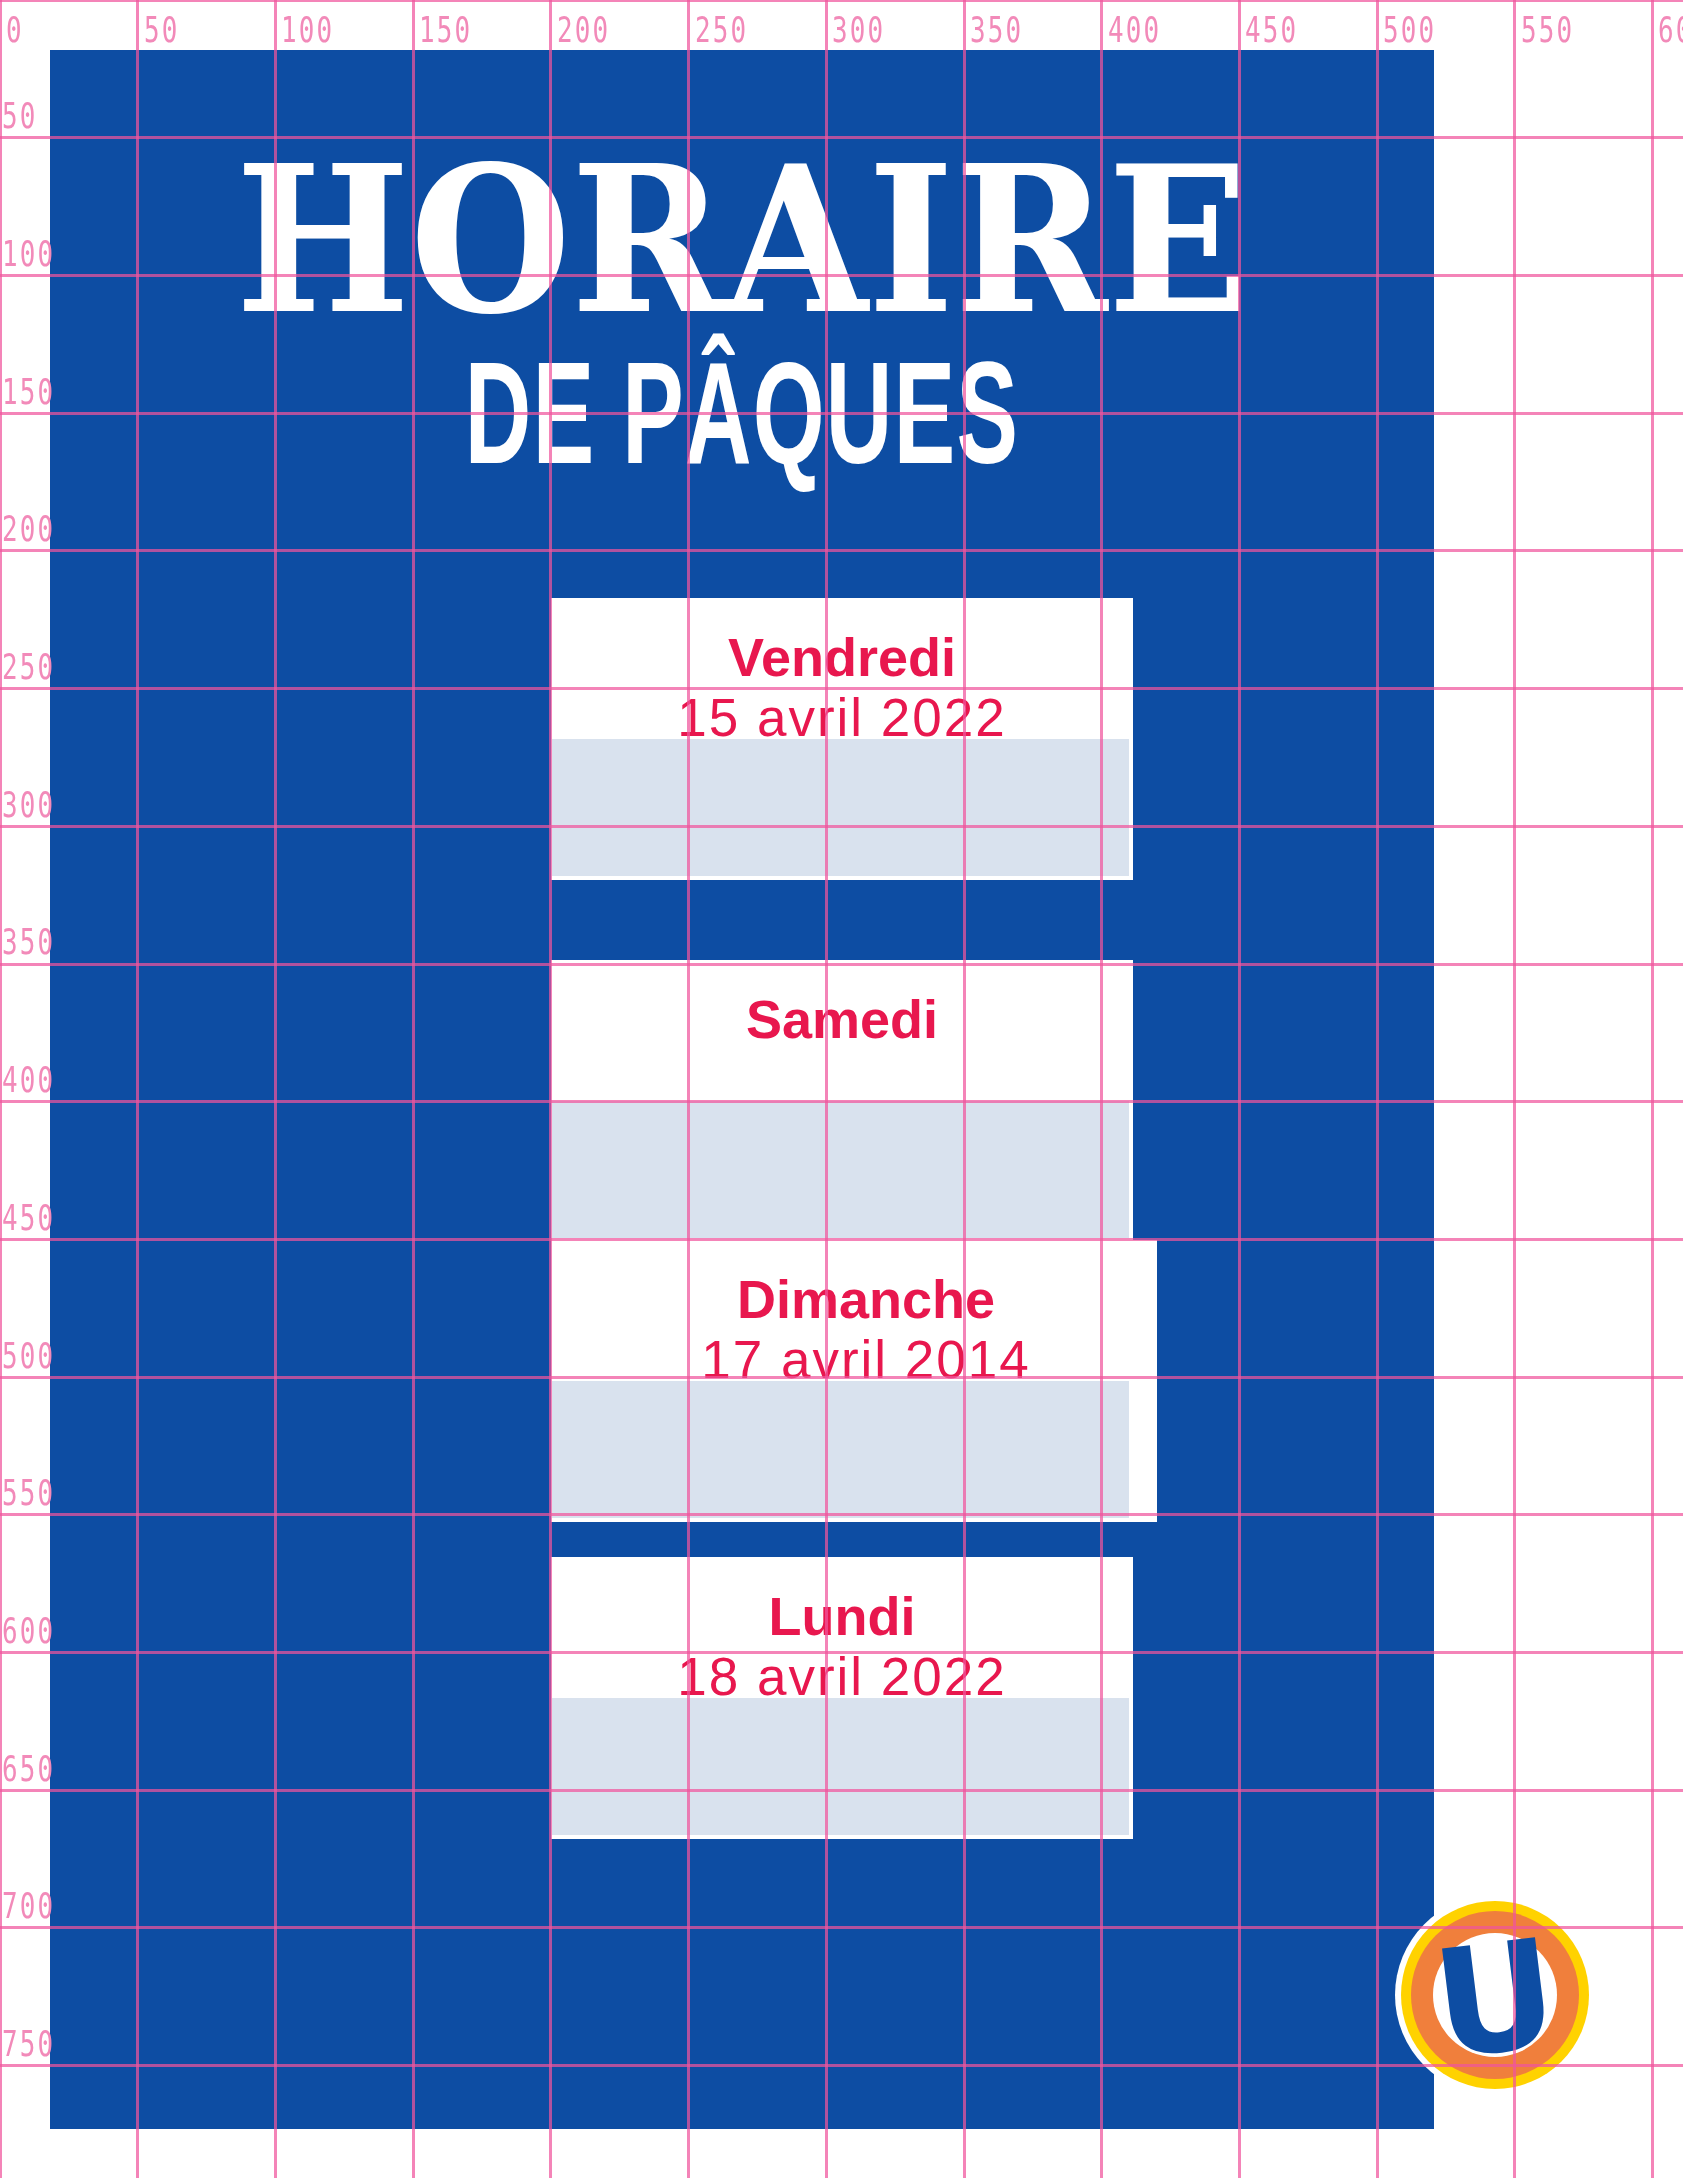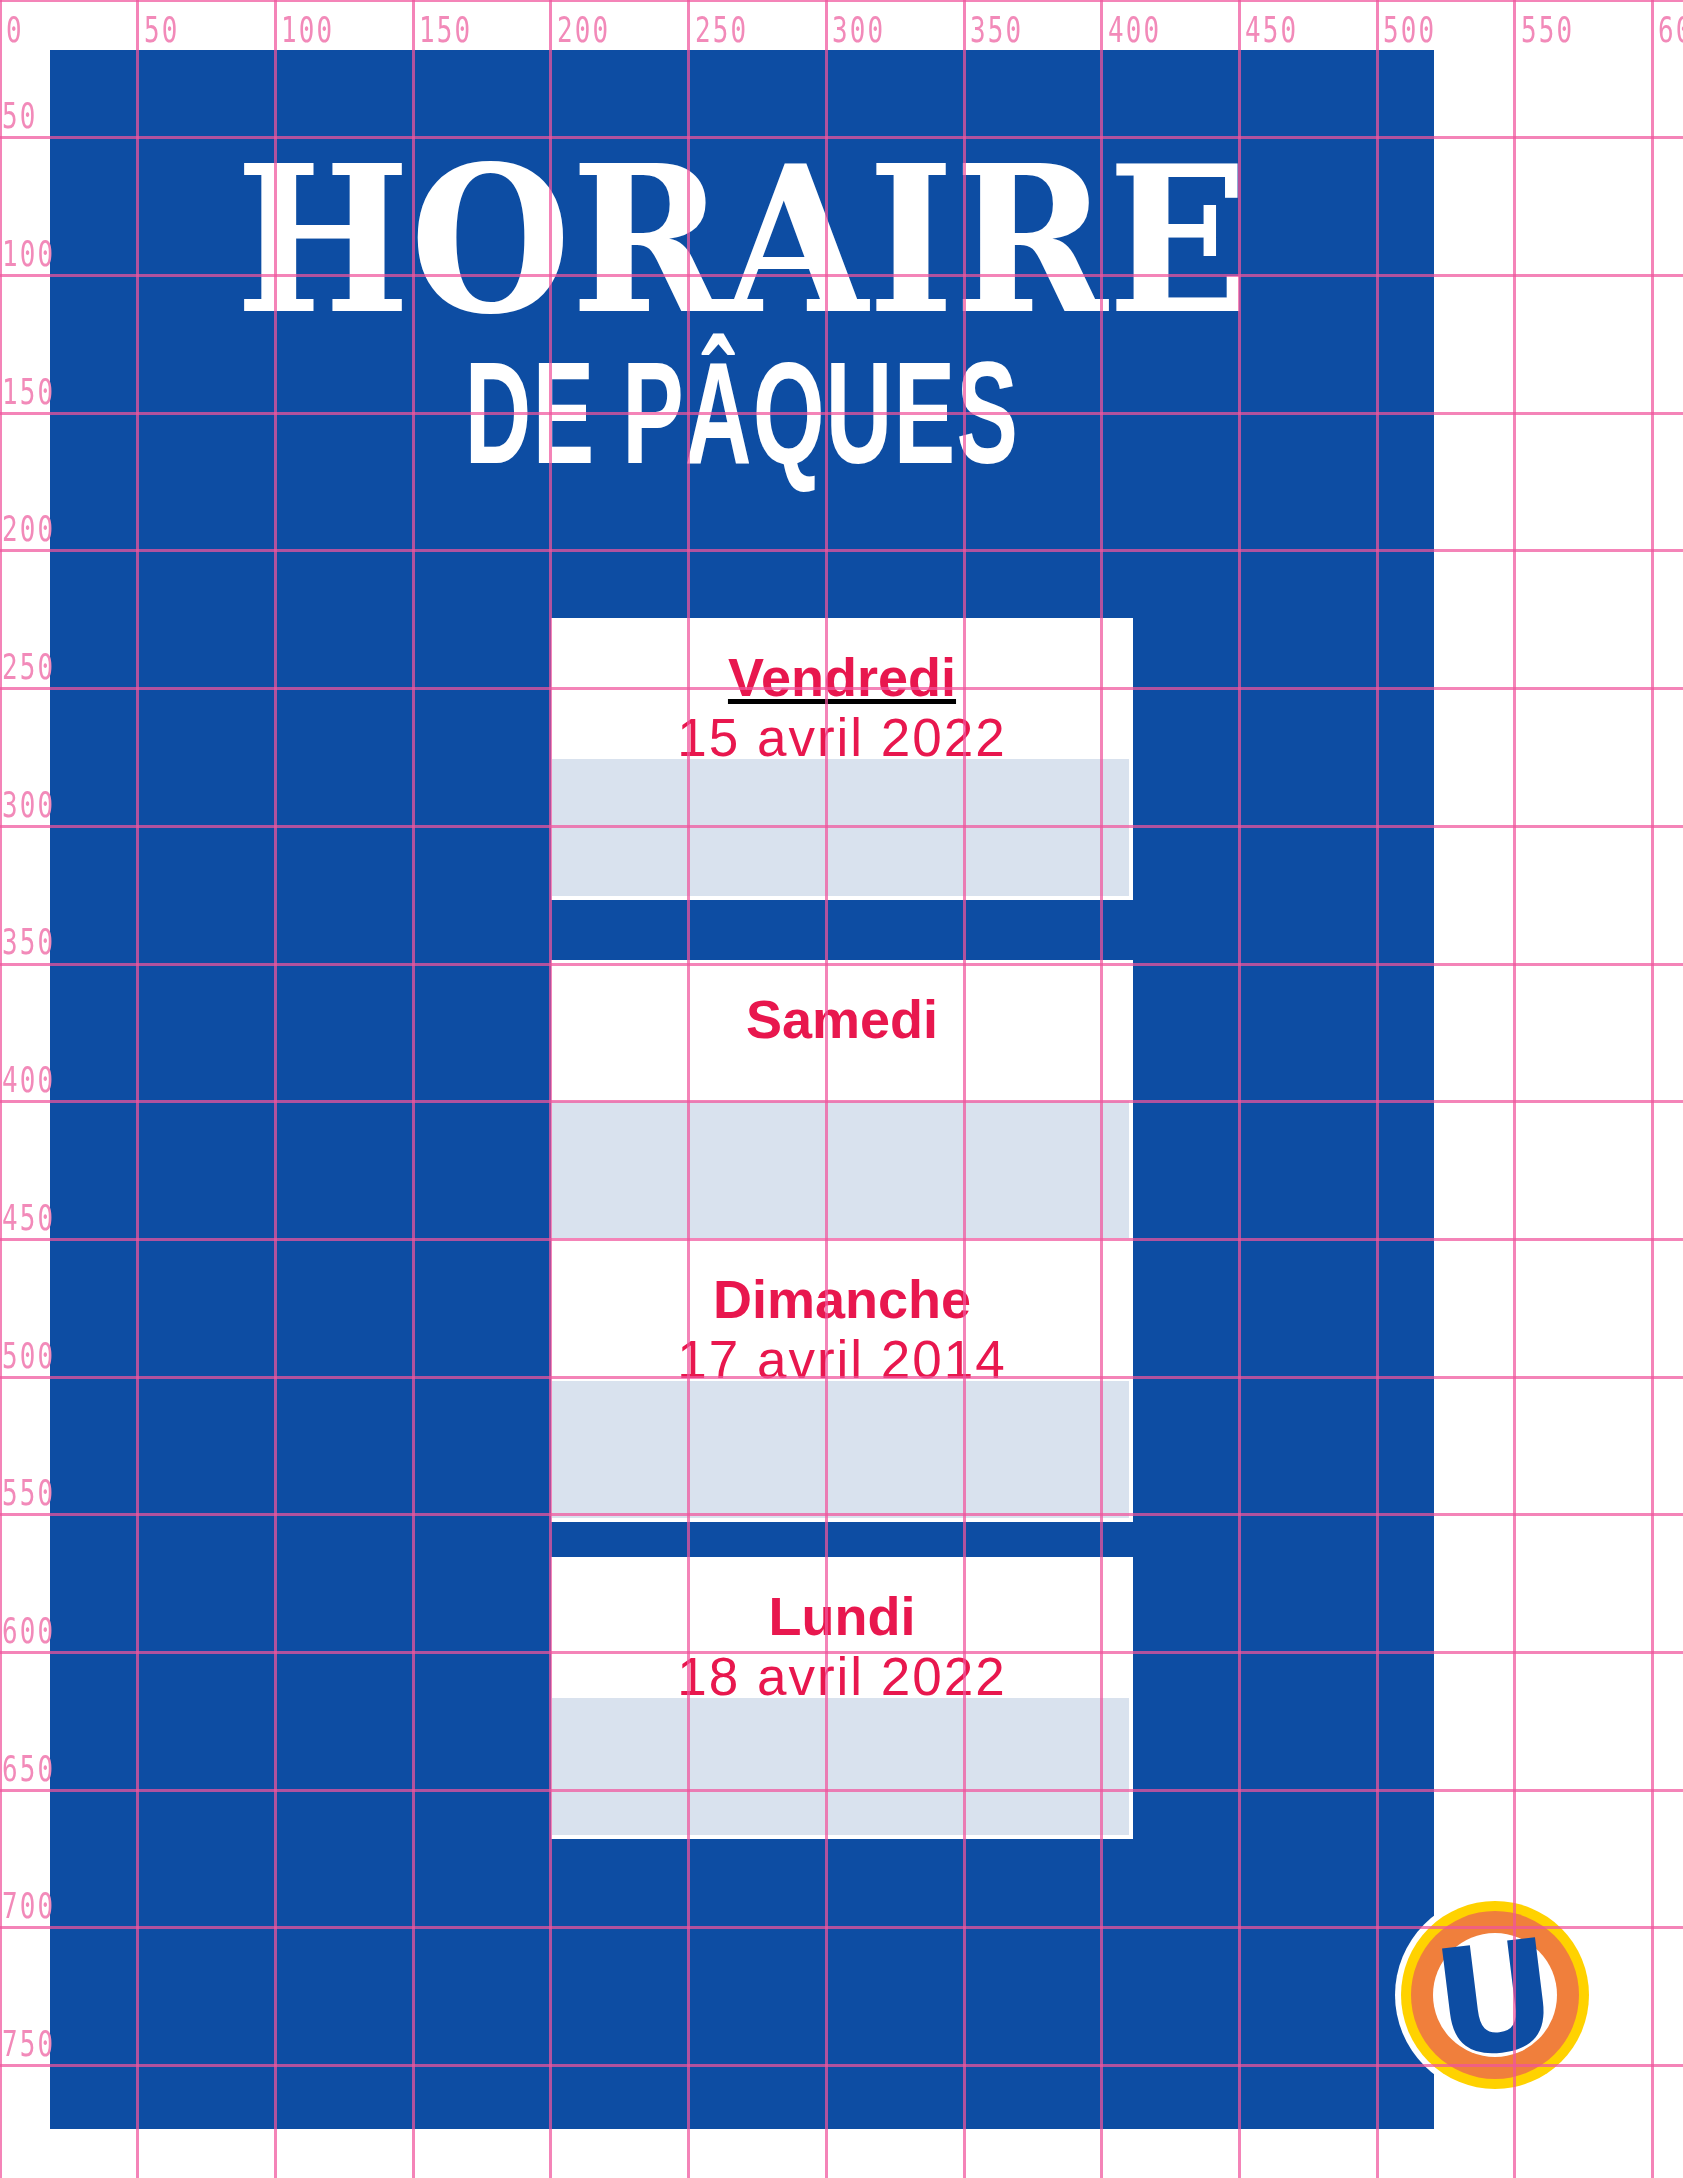--- a/index.html
+++ b/index.html
@@ -64,32 +64,32 @@
 </head>
 <body>
 
 <div class="canvas" style="--blue: #0d4da3; --red: #e8174e; --slot-grey: #d9e2ee; --pink-line: #f0549c; --pink-label: #f28ab9; --yellow: #ffd200; --orange: #f07f3c;">
 
   <div class="poster">
 
     <div class="title">HORAIRE</div>
     <div class="subtitle">DE PÂQUES</div>
 
-    <div class="card" style="top:568px;text-decoration:underline;">
+    <div class="card" style="top:548px;">
       <div class="day">Vendredi</div>
       <div class="date">15 avril 2022</div>
       <div class="slot"></div>
     </div>
 
     <div class="card" style="top:873px;margin-top:37px;">
       <div class="day">Samedi</div>
       <div class="slot"></div>
     </div>
 
-    <div class="card" style="top:1190px;">
+    <div class="card" style="top:1190px;padding-left:24px;">
       <div class="day">Dimanche</div>
       <div class="date">17 avril 2014</div>
       <div class="slot"></div>
     </div>
 
     <div class="card" style="top:1507px;">
       <div class="day">Lundi</div>
       <div class="date">18 avril 2022</div>
       <div class="slot"></div>
     </div>

